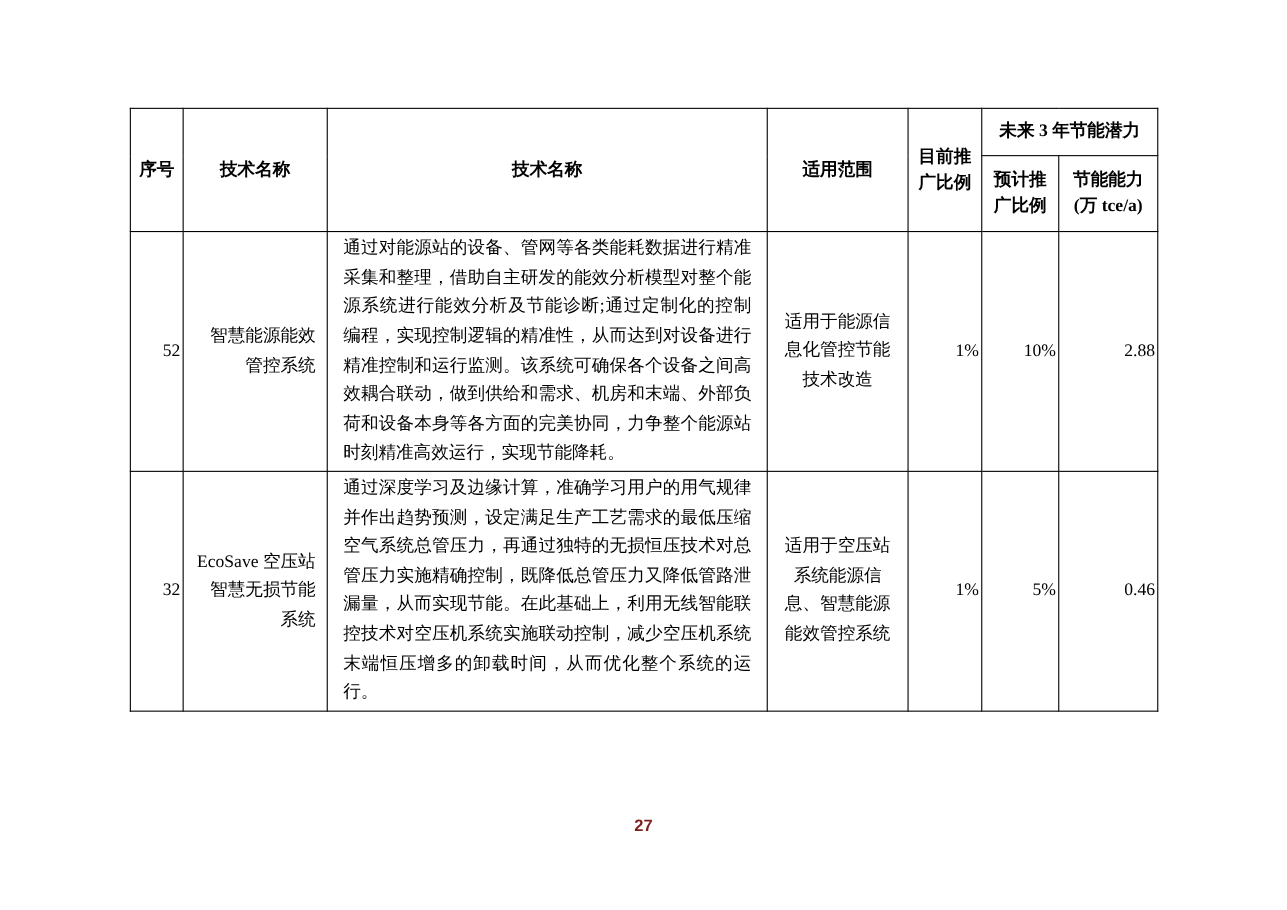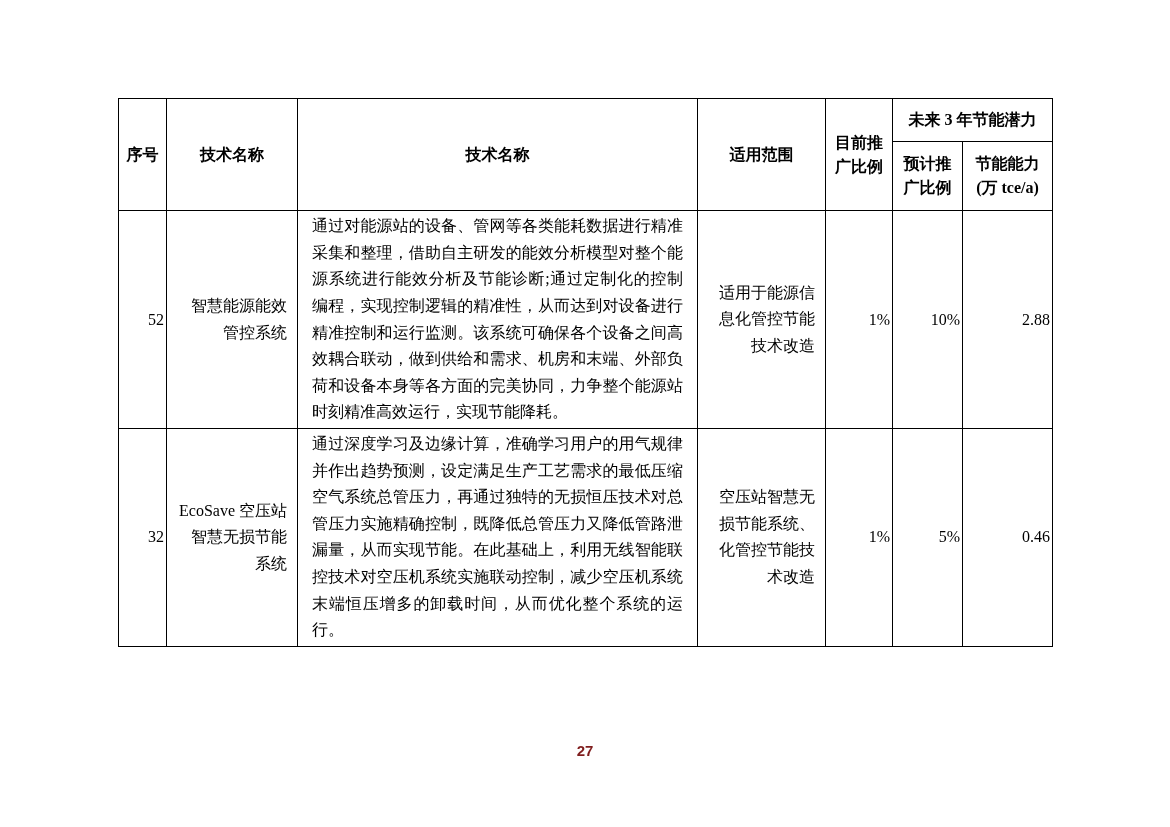--- a/index.html
+++ b/index.html
@@ -45,21 +45,21 @@
     padding: 2px 10px;
     line-height: 26.5px;
   }
   td.intro {
     text-align: justify;
     padding: 2px 14px;
     line-height: 26.6px;
     margin-top: 34px;
   }
   td.scope {
-    text-align: right;
+    text-align: center;
     padding: 2px 10px;
     line-height: 26.5px;
   }
   .page-number {
     position: absolute;
     left: 0;
     right: 0;
     top: 742px;
     text-align: center;
     font-family: "Liberation Sans", sans-serif;
@@ -105,21 +105,21 @@
         <td class="intro">通过对能源站的设备、管网等各类能耗数据进行精准采集和整理，借助自主研发的能效分析模型对整个能源系统进行能效分析及节能诊断;通过定制化的控制编程，实现控制逻辑的精准性，从而达到对设备进行精准控制和运行监测。该系统可确保各个设备之间高效耦合联动，做到供给和需求、机房和末端、外部负荷和设备本身等各方面的完美协同，力争整个能源站时刻精准高效运行，实现节能降耗。</td>
         <td class="scope">适用于能源信息化管控节能技术改造</td>
         <td class="center">1%</td>
         <td class="center">10%</td>
         <td class="center">2.88</td>
       </tr>
       <tr class="row-53">
         <td class="center">32</td>
         <td class="name">EcoSave 空压站智慧无损节能系统</td>
         <td class="intro">通过深度学习及边缘计算，准确学习用户的用气规律并作出趋势预测，设定满足生产工艺需求的最低压缩空气系统总管压力，再通过独特的无损恒压技术对总管压力实施精确控制，既降低总管压力又降低管路泄漏量，从而实现节能。在此基础上，利用无线智能联控技术对空压机系统实施联动控制，减少空压机系统末端恒压增多的卸载时间，从而优化整个系统的运行。</td>
-        <td class="scope">空压站智慧无损节能系统、化管控节能技术改造</td>
+        <td class="scope">适用于空压站系统能源信息、智慧能源能效管控系统</td>
         <td class="center">1%</td>
         <td class="center">5%</td>
         <td class="center">0.46</td>
       </tr>
     </tbody>
   </table>
 
   <div class="page-number">27</div>
 
 </div>

